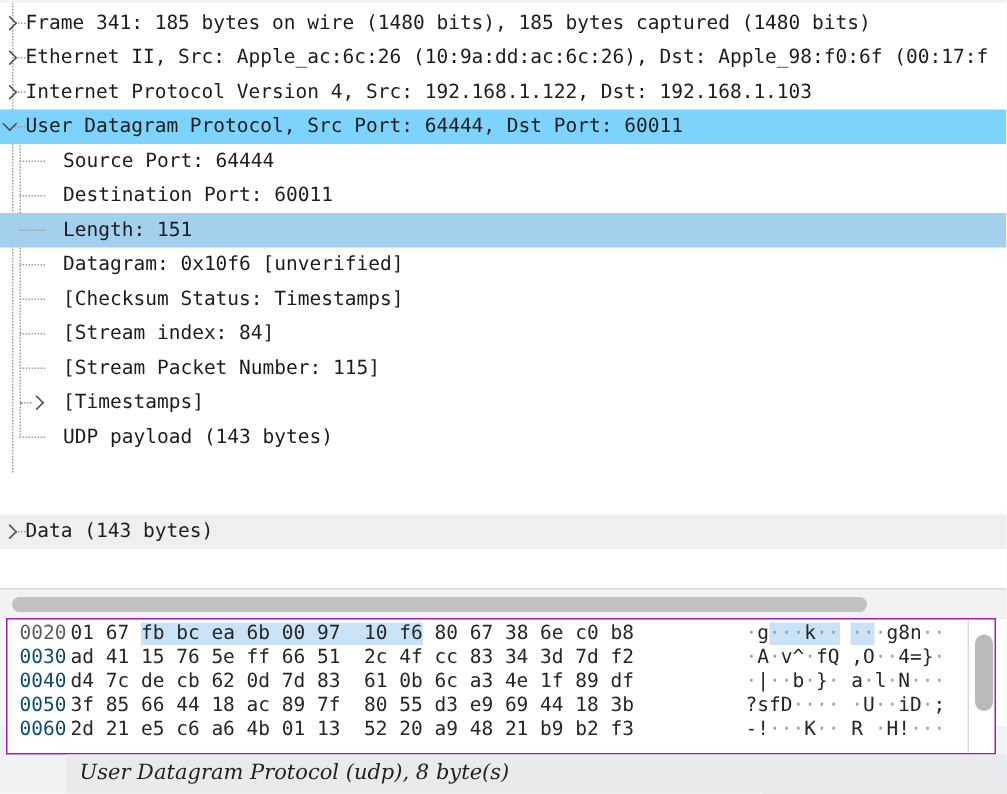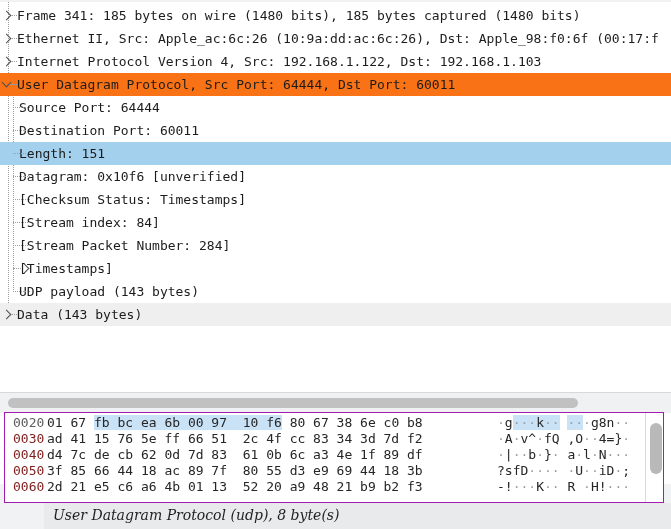--- a/index.html
+++ b/index.html
@@ -7,67 +7,67 @@
        font-family:"DejaVu Sans Mono",monospace;}
   
   .detail-pane{position:absolute;left:0;top:2px;width:671px;height:482px;background:#ffffff;overflow:hidden;}
   .guide{position:absolute;width:0;border-left:1px dotted #9e9e9e;}
   #l0-line{left:8px;top:0;height:313px;}
   #child-line{left:13px;top:93px;height:197px;}
   #tree-rows{position:absolute;left:0;top:2px;width:100%;}
   .trow{position:relative;height:23px;line-height:23px;font-size:13px;color:#1c1c1c;
         white-space:pre;overflow:hidden;}
   .trow.l0{padding-left:17px;}
-  .trow.l1{padding-left:19px;}
+  .trow.l1{padding-left:42px;}
   .tick{position:absolute;top:11px;border-top:1px dotted #9e9e9e;height:0;}
   .chev{position:absolute;top:8px;width:6px;height:6px;
         border-right:1.5px solid #4d4d4d;border-bottom:1.5px solid #4d4d4d;
         transform:rotate(-45deg);}
   .chev.down{transform:rotate(45deg);top:6px;}
   
   .hsb-strip{position:absolute;left:0;top:392px;width:671px;height:20px;background:#f0f1f2;
              border-top:1px solid #d8d8d8;}
   .hsb-thumb{position:absolute;left:8px;top:5px;width:570px;height:10px;border-radius:5px;background:#c1c1c1;}
   
   .hex-pane{position:absolute;left:4px;top:412px;width:658px;height:89px;background:#ffffff;
             border:1px solid #a21caf;overflow:hidden;}
   #hex-rows{position:absolute;left:0;top:2px;width:100%;}
   .hrow{height:16px;line-height:16px;font-size:13px;white-space:pre;color:#262626;padding-left:8px;}
-  .off{display:inline-block;width:34px;color:#7f1d1d;}
+  .off{display:inline-block;width:34px;color:#0c4a6e;}
   .off.cur{color:#5c5c5c;}
   .hexwrap{display:inline-block;width:450px;}
   .dot{font-style:normal;color:#9aa0a6;}
   .vsb-sep{position:absolute;left:640px;top:0;height:100%;width:0;border-left:1px solid #d4dbe2;}
   .vsb-thumb{position:absolute;left:645px;top:10px;width:12px;height:51px;border-radius:6px;background:#b9b9b9;}
   
   .status-bar{position:absolute;left:0;top:503px;width:671px;height:26px;background:#e9eaeb;margin-left:44px;}
   .status-text{font-family:"DejaVu Serif",serif;font-style:italic;font-size:14px;color:#1f1f1f;
                line-height:25px;padding-left:9px;white-space:pre;}
 </style>
 </head>
 <body>
 
 <div class="detail-pane">
   <div class="guide" id="l0-line"></div>
   <div class="guide" id="child-line"></div>
   <div id="tree-rows">
       <div class="trow l0"><span class="tick" style="left: 10px; width: 7px;"></span><span class="chev" style="left: 3px;"></span><span class="tlabel">Frame 341: 185 bytes on wire (1480 bits), 185 bytes captured (1480 bits)</span></div>
       <div class="trow l0"><span class="tick" style="left: 10px; width: 7px;"></span><span class="chev" style="left: 3px;"></span><span class="tlabel">Ethernet II, Src: Apple_ac:6c:26 (10:9a:dd:ac:6c:26), Dst: Apple_98:f0:6f (00:17:f</span></div>
       <div class="trow l0"><span class="tick" style="left: 10px; width: 7px;"></span><span class="chev" style="left: 3px;"></span><span class="tlabel">Internet Protocol Version 4, Src: 192.168.1.122, Dst: 192.168.1.103</span></div>
-      <div class="trow l0" style="background: #f97316;"><span class="tick" style="left: 10px; width: 7px;"></span><span class="chev down" style="left: 3px;"></span><span class="tlabel">User Datagram Protocol, Src Port: 64444, Dst Port: 60011</span></div>
+      <div class="trow l0" style="background: #7dd3fc;"><span class="tick" style="left: 10px; width: 7px;"></span><span class="chev down" style="left: 3px;"></span><span class="tlabel">User Datagram Protocol, Src Port: 64444, Dst Port: 60011</span></div>
       <div class="trow l1"><span class="tick" style="left: 13px; width: 17px;"></span><span class="tlabel">Source Port: 64444</span></div>
       <div class="trow l1"><span class="tick" style="left: 13px; width: 17px;"></span><span class="tlabel">Destination Port: 60011</span></div>
       <div class="trow l1" style="background: rgb(163, 208, 237);"><span class="tick" style="left: 13px; width: 17px;"></span><span class="tlabel">Length: 151</span></div>
       <div class="trow l1"><span class="tick" style="left: 13px; width: 17px;"></span><span class="tlabel">Datagram: 0x10f6 [unverified]</span></div>
       <div class="trow l1"><span class="tick" style="left: 13px; width: 17px;"></span><span class="tlabel">[Checksum Status: Timestamps]</span></div>
       <div class="trow l1"><span class="tick" style="left: 13px; width: 17px;"></span><span class="tlabel">[Stream index: 84]</span></div>
-      <div class="trow l1"><span class="tick" style="left: 13px; width: 17px;"></span><span class="tlabel">[Stream Packet Number: 284]</span></div>
+      <div class="trow l1"><span class="tick" style="left: 13px; width: 17px;"></span><span class="tlabel">[Stream Packet Number: 115]</span></div>
       <div class="trow l1"><span class="tick" style="left: 13px; width: 8px;"></span><span class="chev" style="left: 21px;"></span><span class="tlabel">[Timestamps]</span></div>
       <div class="trow l1"><span class="tick" style="left: 13px; width: 17px;"></span><span class="tlabel">UDP payload (143 bytes)</span></div>
-      <div class="trow l0" style="background: rgb(239, 239, 239);"><span class="tick" style="left: 10px; width: 7px;"></span><span class="chev" style="left: 3px;"></span><span class="tlabel">Data (143 bytes)</span></div>
+      <div class="trow l0" style="background: rgb(239, 239, 239); margin-top: 40px;"><span class="tick" style="left: 10px; width: 7px;"></span><span class="chev" style="left: 3px;"></span><span class="tlabel">Data (143 bytes)</span></div>
     </div>
 </div>
 
 <div class="hsb-strip">
   <div class="hsb-thumb"></div>
 </div>
 
 <div class="hex-pane">
   <div id="hex-rows">
       <div class="hrow"><span class="off cur">0020</span><span class="hexwrap"><span>01 67 </span><span style="background: rgb(201, 226, 246);">fb bc ea 6b 00 97  10 f6</span><span> 80 67 38 6e c0 b8</span></span><span class="asciiwrap"><span><i class="dot">·</i>g</span><span style="background: rgb(201, 226, 246);"><i class="dot">·</i><i class="dot">·</i><i class="dot">·</i>k<i class="dot">·</i><i class="dot">·</i></span><span> </span><span style="background: rgb(201, 226, 246);"><i class="dot">·</i><i class="dot">·</i></span><span><i class="dot">·</i>g8n<i class="dot">·</i><i class="dot">·</i></span></span></div>

